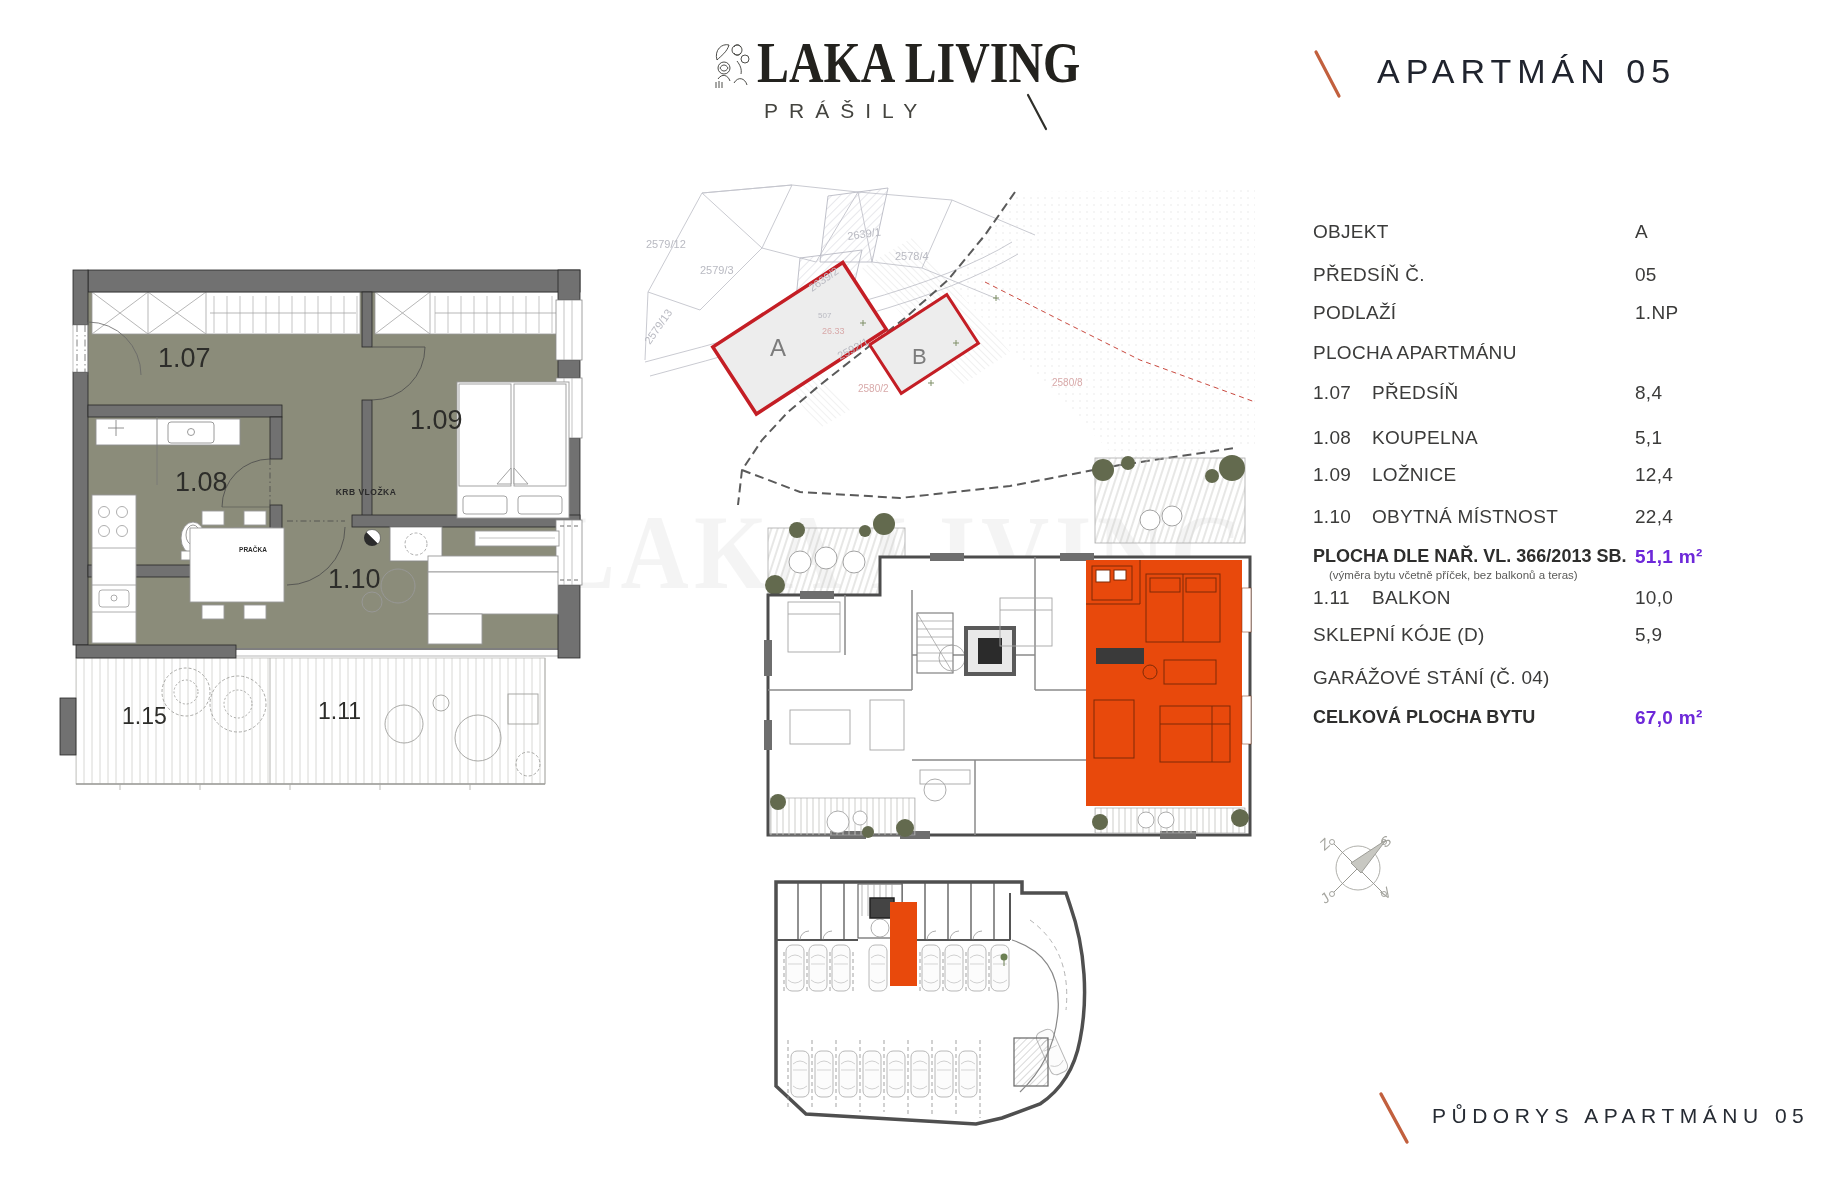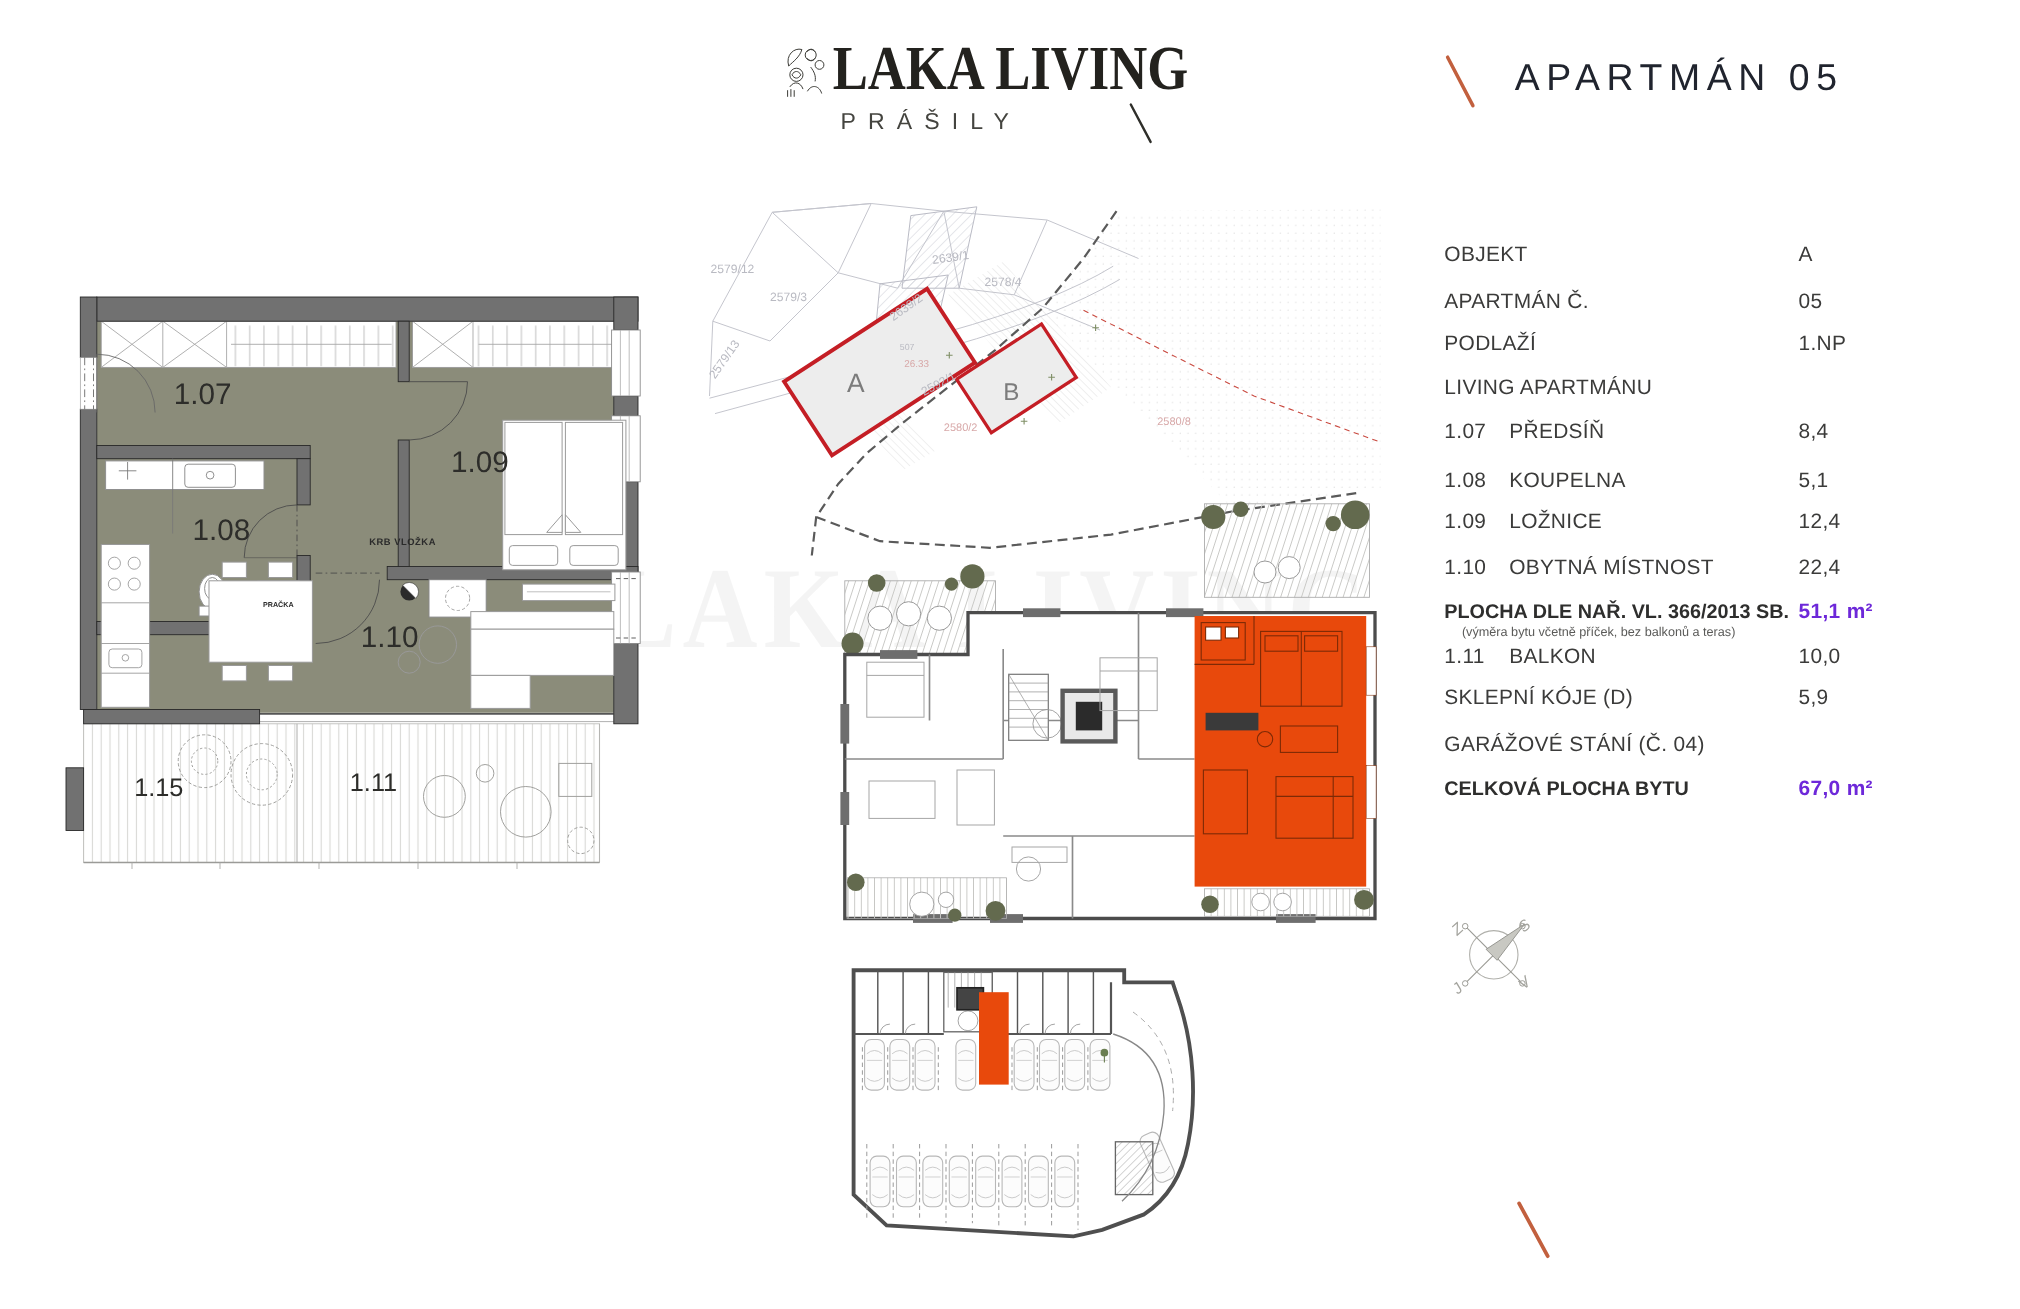--- a/index.html
+++ b/index.html
@@ -60,29 +60,29 @@
     <line x1="6" y1="4" x2="29" y2="48" stroke="#c2603e" stroke-width="3.2" stroke-linecap="round"></line>
   </svg>
   <div class="hdr-title">APARTMÁN 05</div>
 
   <div>
     <div class="trow nocode" style="top:221px">
         <span class="tlabel">OBJEKT</span>
         <span class="tvalue">A</span>
       </div>
     <div class="trow nocode" style="top:264px">
-        <span class="tlabel">APARTMÁN Č.</span>
+        <span class="tlabel">PŘEDSÍŇ Č.</span>
         <span class="tvalue">05</span>
       </div>
     <div class="trow nocode" style="top:302px">
         <span class="tlabel">PODLAŽÍ</span>
         <span class="tvalue">1.NP</span>
       </div>
     <div class="trow nocode" style="top:342px">
-        <span class="tlabel">LIVING APARTMÁNU</span>
+        <span class="tlabel">PLOCHA APARTMÁNU</span>
       </div>
     <div class="trow" style="top:382px">
         <span class="tcode">1.07</span>
         <span class="tlabel">PŘEDSÍŇ</span>
         <span class="tvalue">8,4</span>
       </div>
     <div class="trow" style="top:427px">
         <span class="tcode">1.08</span>
         <span class="tlabel">KOUPELNA</span>
         <span class="tvalue">5,1</span>
@@ -624,14 +624,15 @@
       <text x="1389" y="845" transform="rotate(-42 1389 845)">S</text>
       <text x="1389" y="897" transform="rotate(-42 1389 897)">V</text>
       <text x="1328" y="902" transform="rotate(-42 1328 902)">J</text>
       <text x="1328" y="848" transform="rotate(-42 1328 848)">Z</text>
     </g>
   </svg>
 
   <svg style="left:1376px;top:1090px;width:36px;height:56px" viewBox="0 0 36 56">
     <line x1="5" y1="4" x2="31" y2="52" stroke="#c2603e" stroke-width="3.4" stroke-linecap="round"></line>
   </svg>
+  <div class="ftr-label">PŮDORYS APARTMÁNU 05</div>
 
 </div>
 
 </body></html>

